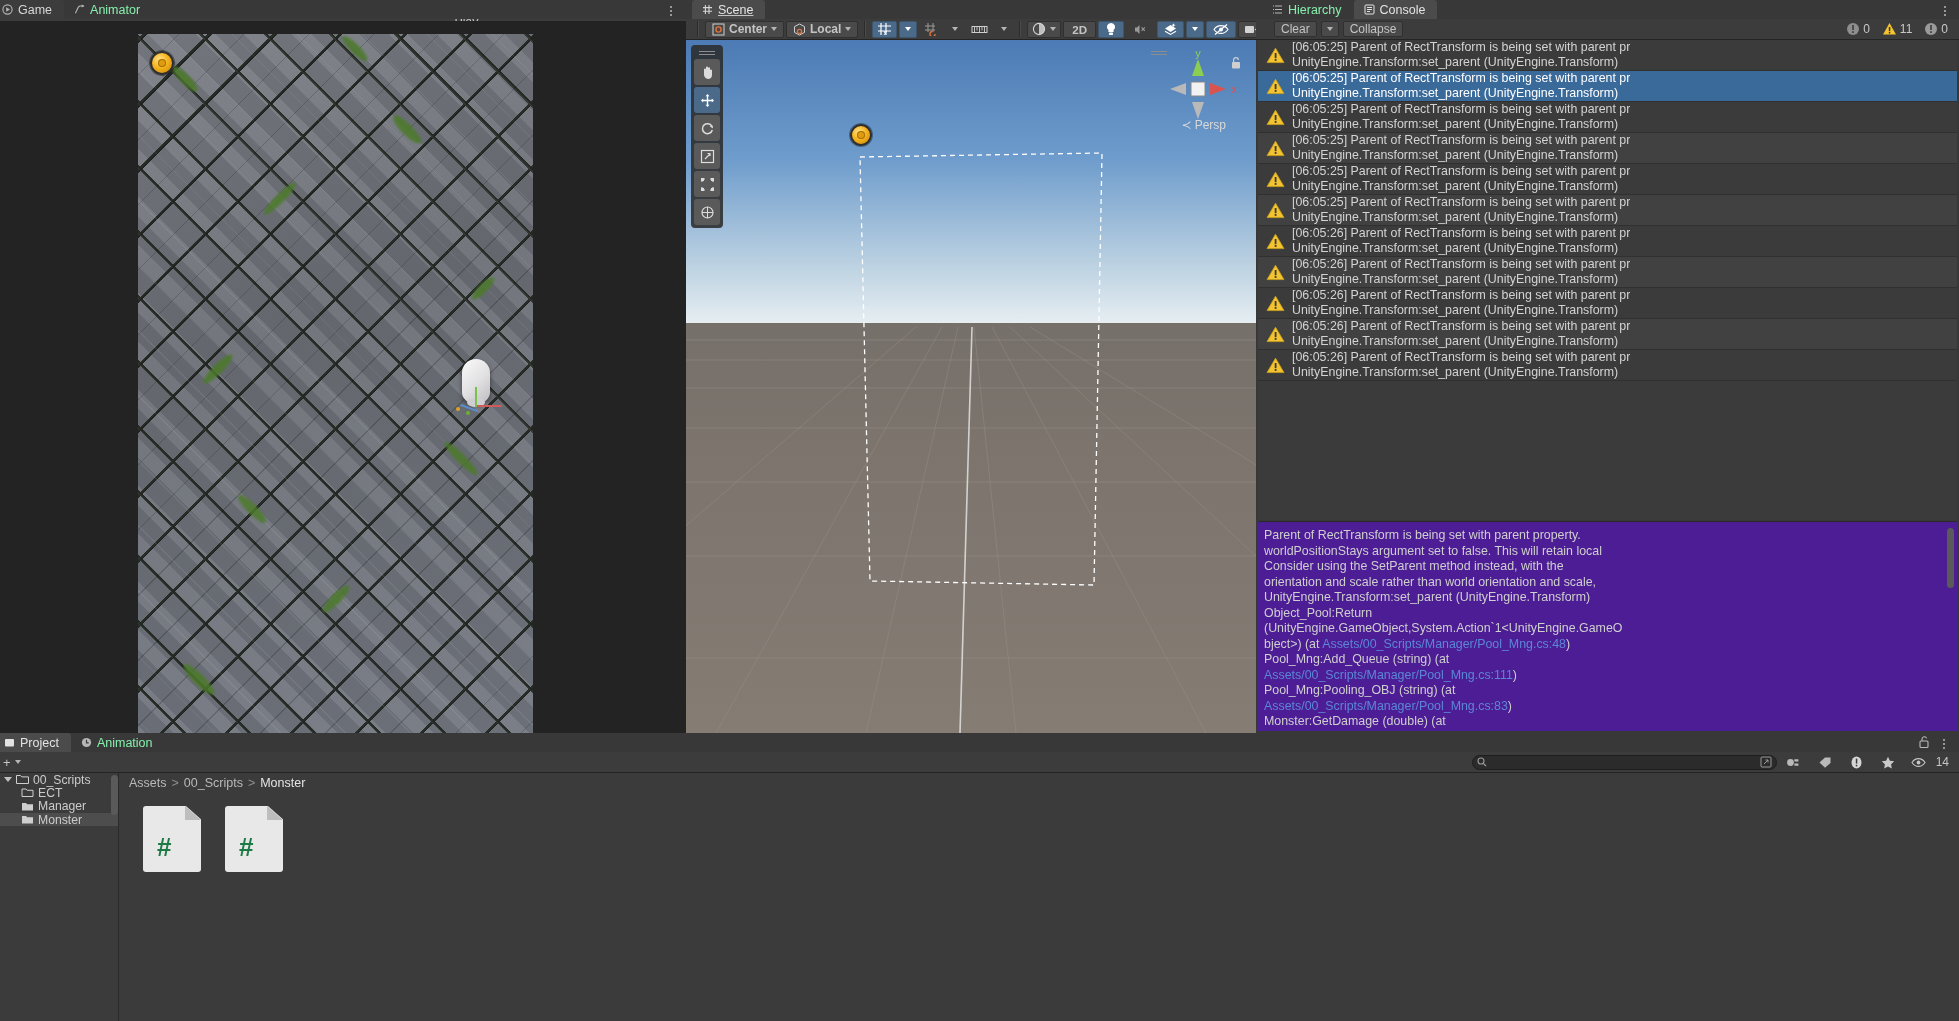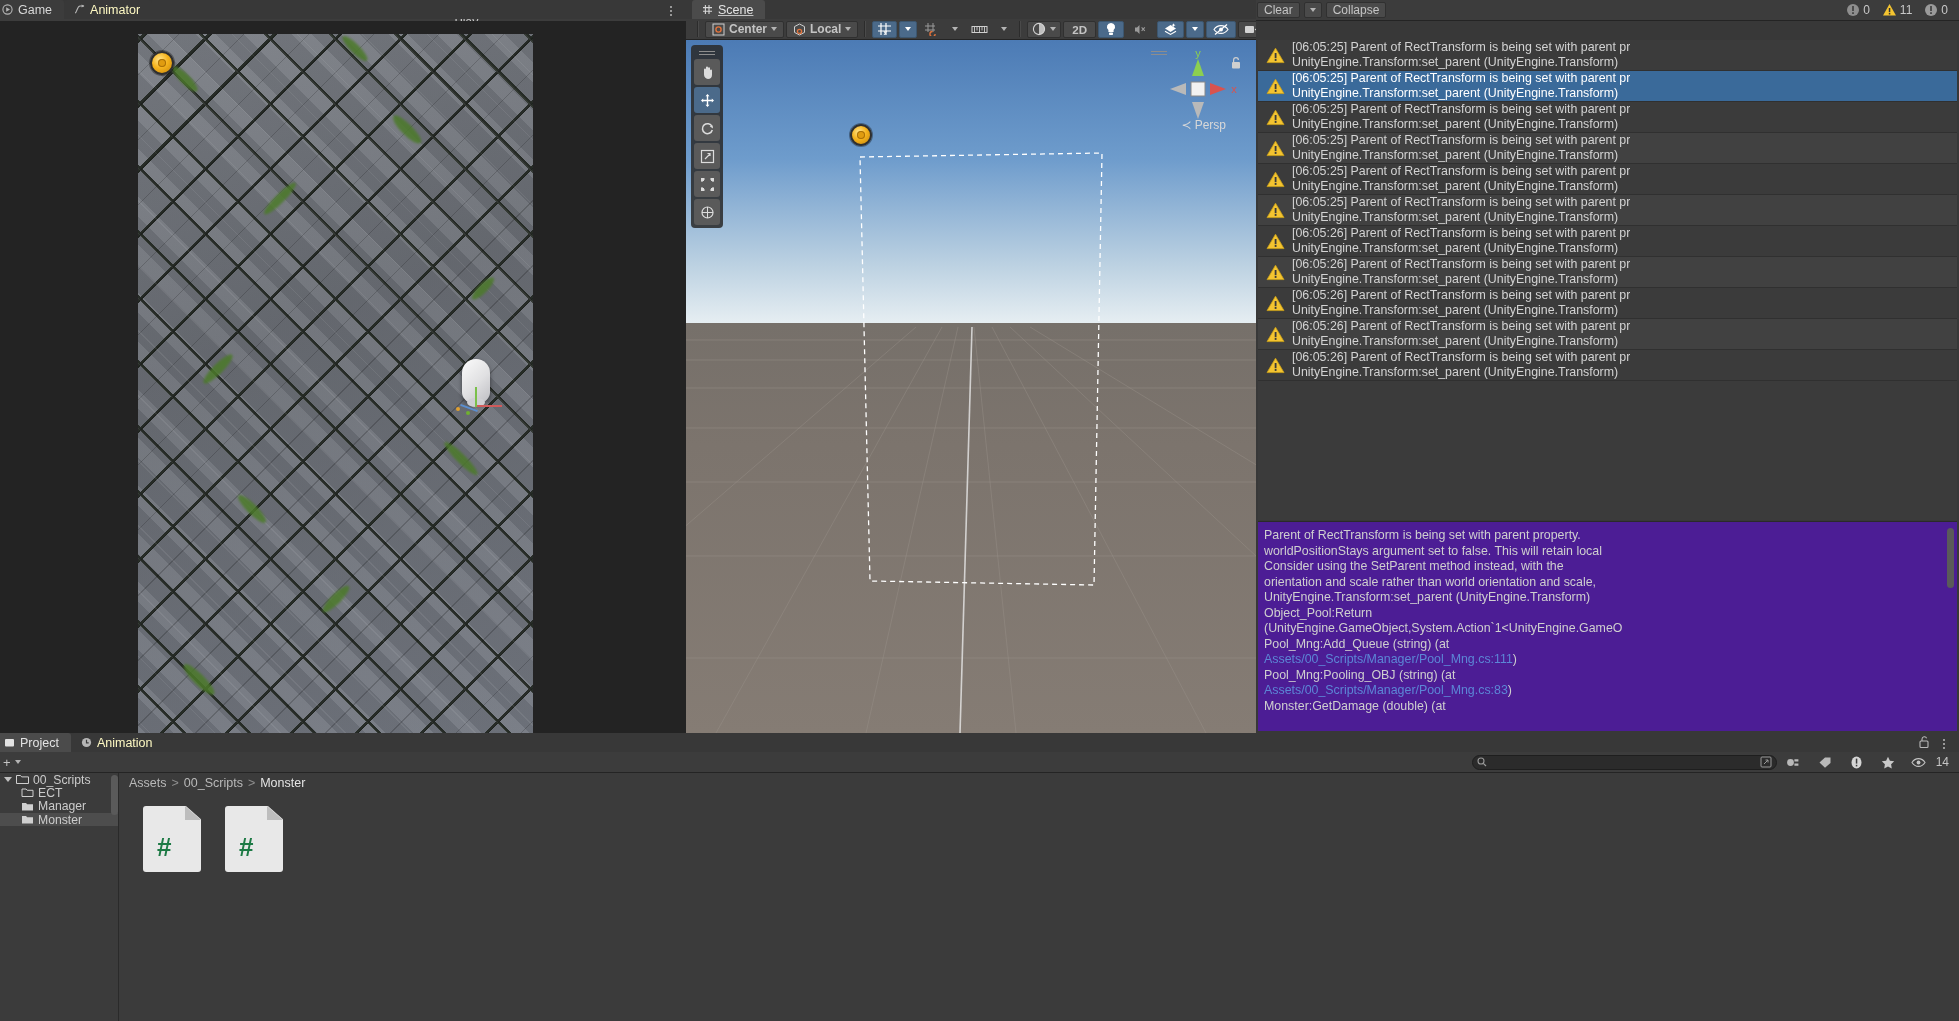--- a/index.html
+++ b/index.html
@@ -9,21 +9,21 @@
     font-family:"Liberation Sans", sans-serif;
     font-size:12.5px;
     color:#c4c4c4;
     -webkit-font-smoothing:antialiased;
   }
   .app { position:relative; width:1959px; height:1021px; }
 
   
   .tabbar { height:19px; background:#383838; display:flex; align-items:flex-end; position:relative; }
   .tab { height:19px; padding:0 12px 0 10px; display:flex; align-items:center; gap:5px;
-         font-size:12.5px; color:#fef9c3; background:#383838; border-top-left-radius:3px; border-top-right-radius:3px;}
+         font-size:12.5px; color:#86efac; background:#383838; border-top-left-radius:3px; border-top-right-radius:3px;}
   .tab.active { background:#3c3c3c; color:#d7d7d7; }
   .tab.sel { background:#4b4b4b; color:#e3e3e3; }
   .toolrow { height:21px; background:#3c3c3c; display:flex; align-items:center; gap:0; border-bottom:1px solid #242424;}
   .tbtn { height:17px; display:flex; align-items:center; gap:4px; padding:0 6px; color:#c4c4c4;
           font-size:12px; background:#4a4a4a; border:1px solid #303030; border-radius:2px; margin:0 1px; white-space:nowrap;}
   .tbtn.flat { background:transparent; border:1px solid transparent; }
   .tbtn.on { background:#4b6a8a; border-color:#3c566f; color:#fff; }
   .caret { width:0;height:0;border-left:3.5px solid transparent;border-right:3.5px solid transparent;border-top:4px solid #b4b4b4; }
   .sep { width:1px; height:15px; background:#2b2b2b; margin:0 4px; }
   .sep2 { width:2px; height:16px; border-left:1px solid #2c2c2c; border-right:1px solid #4a4a4a; margin:0 5px;}
@@ -99,21 +99,21 @@
   .grip { height:9px; display:flex; flex-direction:column; justify-content:center; gap:2px; align-items:center; }
   .grip i { width:16px;height:1px;background:#8d8d8d;display:block; }
 
   
   .gizmo { position:absolute; right:8px; top:6px; width:100px; height:100px; }
   .gizlabel { position:absolute; right:22px; top:72px; font-size:12px; color:#d8d8d8; }
 
   
   #consolePanel { position:absolute; left:1256px; top:0; width:703px; height:733px; background:#383838; }
   #conTabbar { display:flex; align-items:flex-end; height:19px; }
-  #conToolbar { display:flex; align-items:center; height:21px; gap:2px; padding-left:0; }
+  #conToolbar { display:flex; align-items:center; height:21px; gap:2px; padding-left:17px; }
   .conlist { position:absolute; left:2px; top:40px; width:699px; height:480px; overflow:hidden; background:#3b3b3b; }
   .conrow { height:31px; display:flex; align-items:center; gap:7px; padding-left:8px;
             border-bottom:1px solid #303030; background:#3b3b3b; }
   .conrow.alt { background:#414141; }
   .conrow.sel { background:#3a6a9a; }
   .conrow .txt { display:flex; flex-direction:column; line-height:1.22; font-size:12.4px; color:#d3d3d3; white-space:nowrap; overflow:hidden;}
   .conrow.sel .txt { color:#fff; }
   .warnicon { width:19px; height:17px; flex:none; }
   .detail { position:absolute; left:2px; top:521px; width:699px; height:210px; background:#4c1d95;
             border-top:1px solid #2a2a2a; padding:6px 9px 0 6px; font-size:12.4px; line-height:15.5px; color:#cfcfcf; overflow:hidden;}
@@ -495,20 +495,45 @@
             </svg>
         </div>
         <div class="gizlabel">
           <span style="margin-right:3px;">≺</span><span>Persp</span>
         </div>
       </div>
     </div>
   </div>
 
   <div id="consolePanel">
+    <div class="tabbar" id="conTabbar">
+      <div class="tab" style="margin-left:6px;">
+        <span class="icon" style="width:11px;height:11px;">
+          <svg width="11" height="11" viewBox="0 0 11 11">
+              <path d="M1 2h1M1 5.5h1M1 9h1M3 2h7M3 5.5h7M3 9h7" stroke="#b6b6b6" stroke-width="1.1"></path>
+            </svg>
+        </span>
+        <span>Hierarchy</span>
+      </div>
+      <div class="tab sel">
+        <span class="icon" style="width:11px;height:11px;">
+          <svg width="11" height="11" viewBox="0 0 11 11">
+              <rect x="1" y="1" width="9" height="9" rx="1" fill="none" stroke="#e3e3e3" stroke-width="1"></rect>
+              <path d="M3 3.5h5M3 5.5h5M3 7.5h3" stroke="#e3e3e3" stroke-width="1"></path>
+            </svg>
+        </span>
+        <span>Console</span>
+      </div>
+      <div style="flex:1"></div>
+      <div class="kebab" style="margin:0 7px 3px 0;">
+          <i></i>
+          <i></i>
+          <i></i>
+        </div>
+    </div>
 
     <div class="toolrow" id="conToolbar">
       <div class="tbtn" style="height:16px;">
         <span>Clear</span>
       </div>
       <div class="tbtn" style="height:16px;padding:0 5px;">
         <span class="caret"></span>
       </div>
       <div class="tbtn" style="height:16px;">
         <span>Collapse</span>
@@ -671,20 +696,21 @@
       </div>
 
     <div class="detail">
       <div>Parent of RectTransform is being set with parent property.</div>
       <div>worldPositionStays argument set to false. This will retain local</div>
       <div>Consider using the SetParent method instead, with the</div>
       <div>orientation and scale rather than world orientation and scale,</div>
       <div>UnityEngine.Transform:set_parent (UnityEngine.Transform)</div>
       <div>Object_Pool:Return</div>
       <div><span>(UnityEngine.GameObject,System.Action`1&lt;UnityEngine.GameO</span></div>
+      <div><span>bject&gt;) (at </span><a href="#">Assets/00_Scripts/Manager/Pool_Mng.cs:48</a>)</div>
       <div>Pool_Mng:Add_Queue (string) (at</div>
       <div><a href="#">Assets/00_Scripts/Manager/Pool_Mng.cs:111</a>)</div>
       <div>Pool_Mng:Pooling_OBJ (string) (at</div>
       <div><a href="#">Assets/00_Scripts/Manager/Pool_Mng.cs:83</a>)</div>
       <div>Monster:GetDamage (double) (at</div>
 
       <div class="vscroll" style="right:3px;top:6px;height:60px;"></div>
     </div>
   </div>
 

